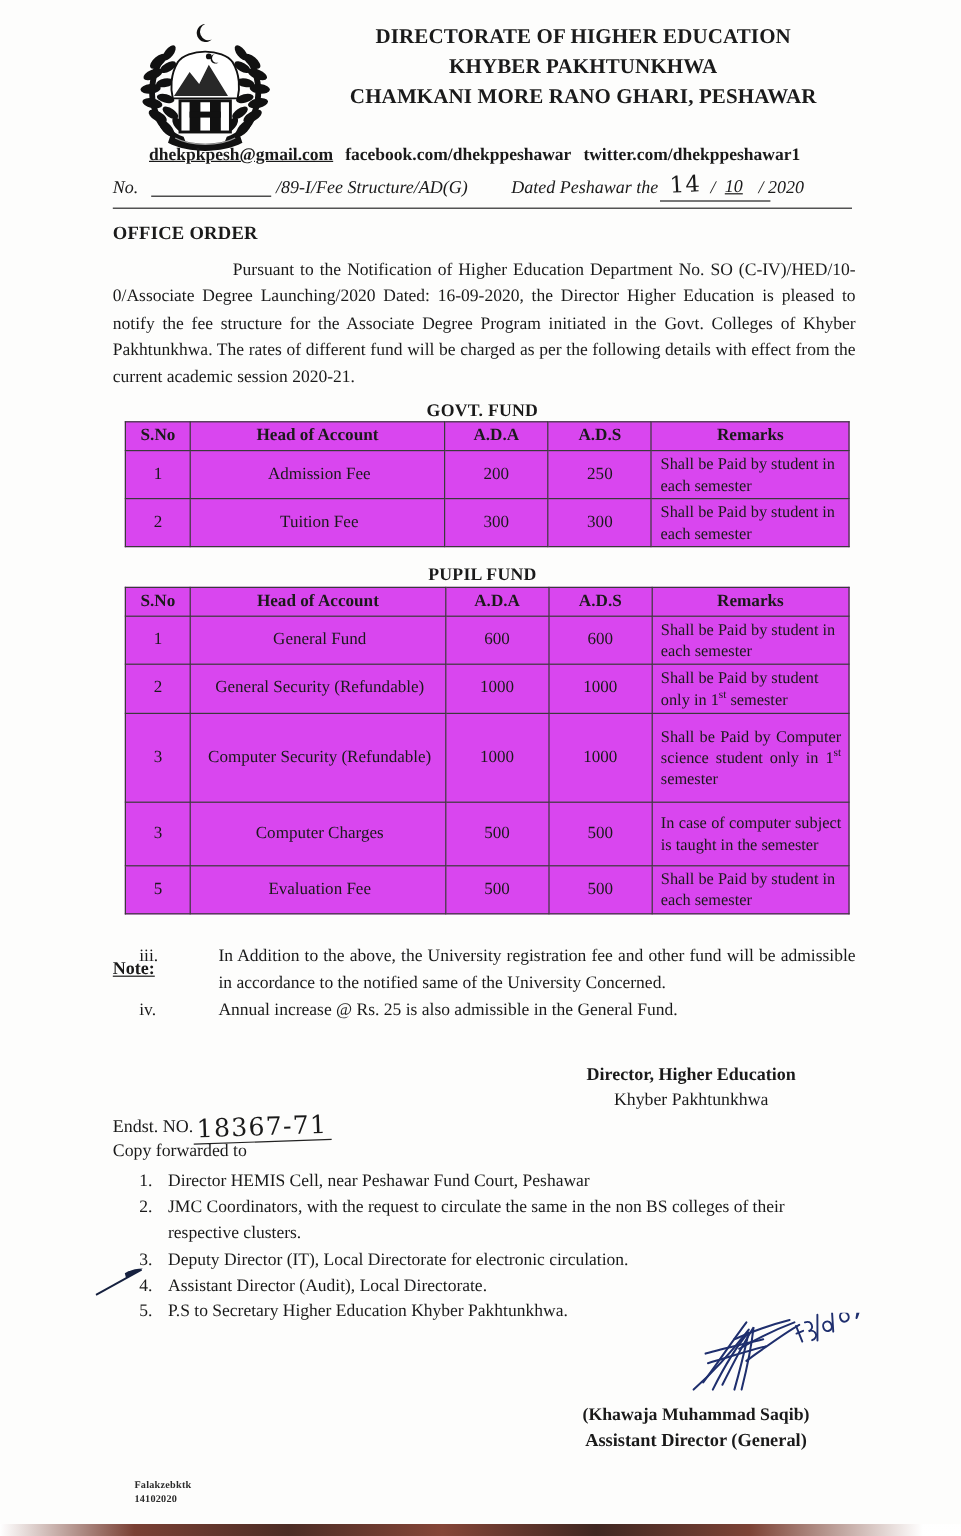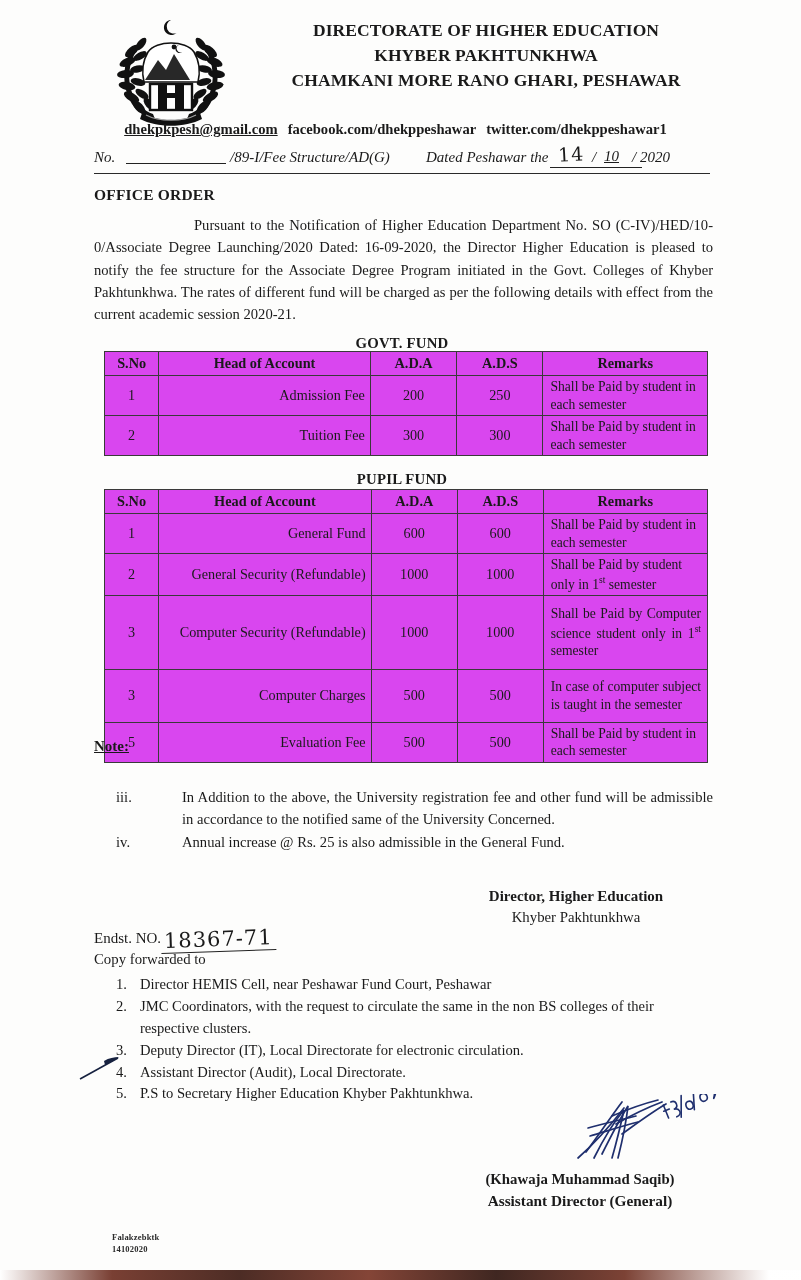--- a/index.html
+++ b/index.html
@@ -148,21 +148,21 @@
     padding: 2px 5px;
     vertical-align: middle;
   }
   table.fee thead th {
     font-weight: bold;
     text-align: center;
     font-size: 14.3px;
     padding: 3px 4px;
   }
   table.fee td.sno { text-align: center; width: 46px; }
-  table.fee td.head { text-align: right; width: 220px; padding-left: 8px; }
+  table.fee td.head { text-align: center; width: 220px; padding-left: 8px; }
   table.fee td.amt { text-align: center; width: 82px; }
   table.fee td.rem {
     text-align: justify;
     text-justify: inter-word;
     font-size: 13.6px;
     line-height: 1.29;
     padding: 2px 6px 2px 7px;
   }
   table.fee td.rem.narrow { text-align: left; }
   th.c-sno { width: 46px; }
@@ -456,21 +456,21 @@
       <tr style="height:37px;">
         <td class="sno">5</td>
         <td class="head">Evaluation Fee</td>
         <td class="amt">500</td>
         <td class="amt">500</td>
         <td class="rem narrow">Shall be Paid by student in each semester</td>
       </tr>
     </tbody>
   </table>
 
-  <div class="note-label" style="top:738px;">Note:</div>
+  <div class="note-label" style="top:800px;">Note:</div>
   <div class="note-list" style="top:786px;">
     <div class="note-item">
       <span class="rn">iii.</span>
       <span>In Addition to the above, the University registration fee and other fund will be admissible in accordance to the notified same of the University Concerned.</span>
     </div>
     <div class="note-item">
       <span class="rn">iv.</span>
       <span>Annual increase @ Rs. 25 is also admissible in the General Fund.</span>
     </div>
   </div>

